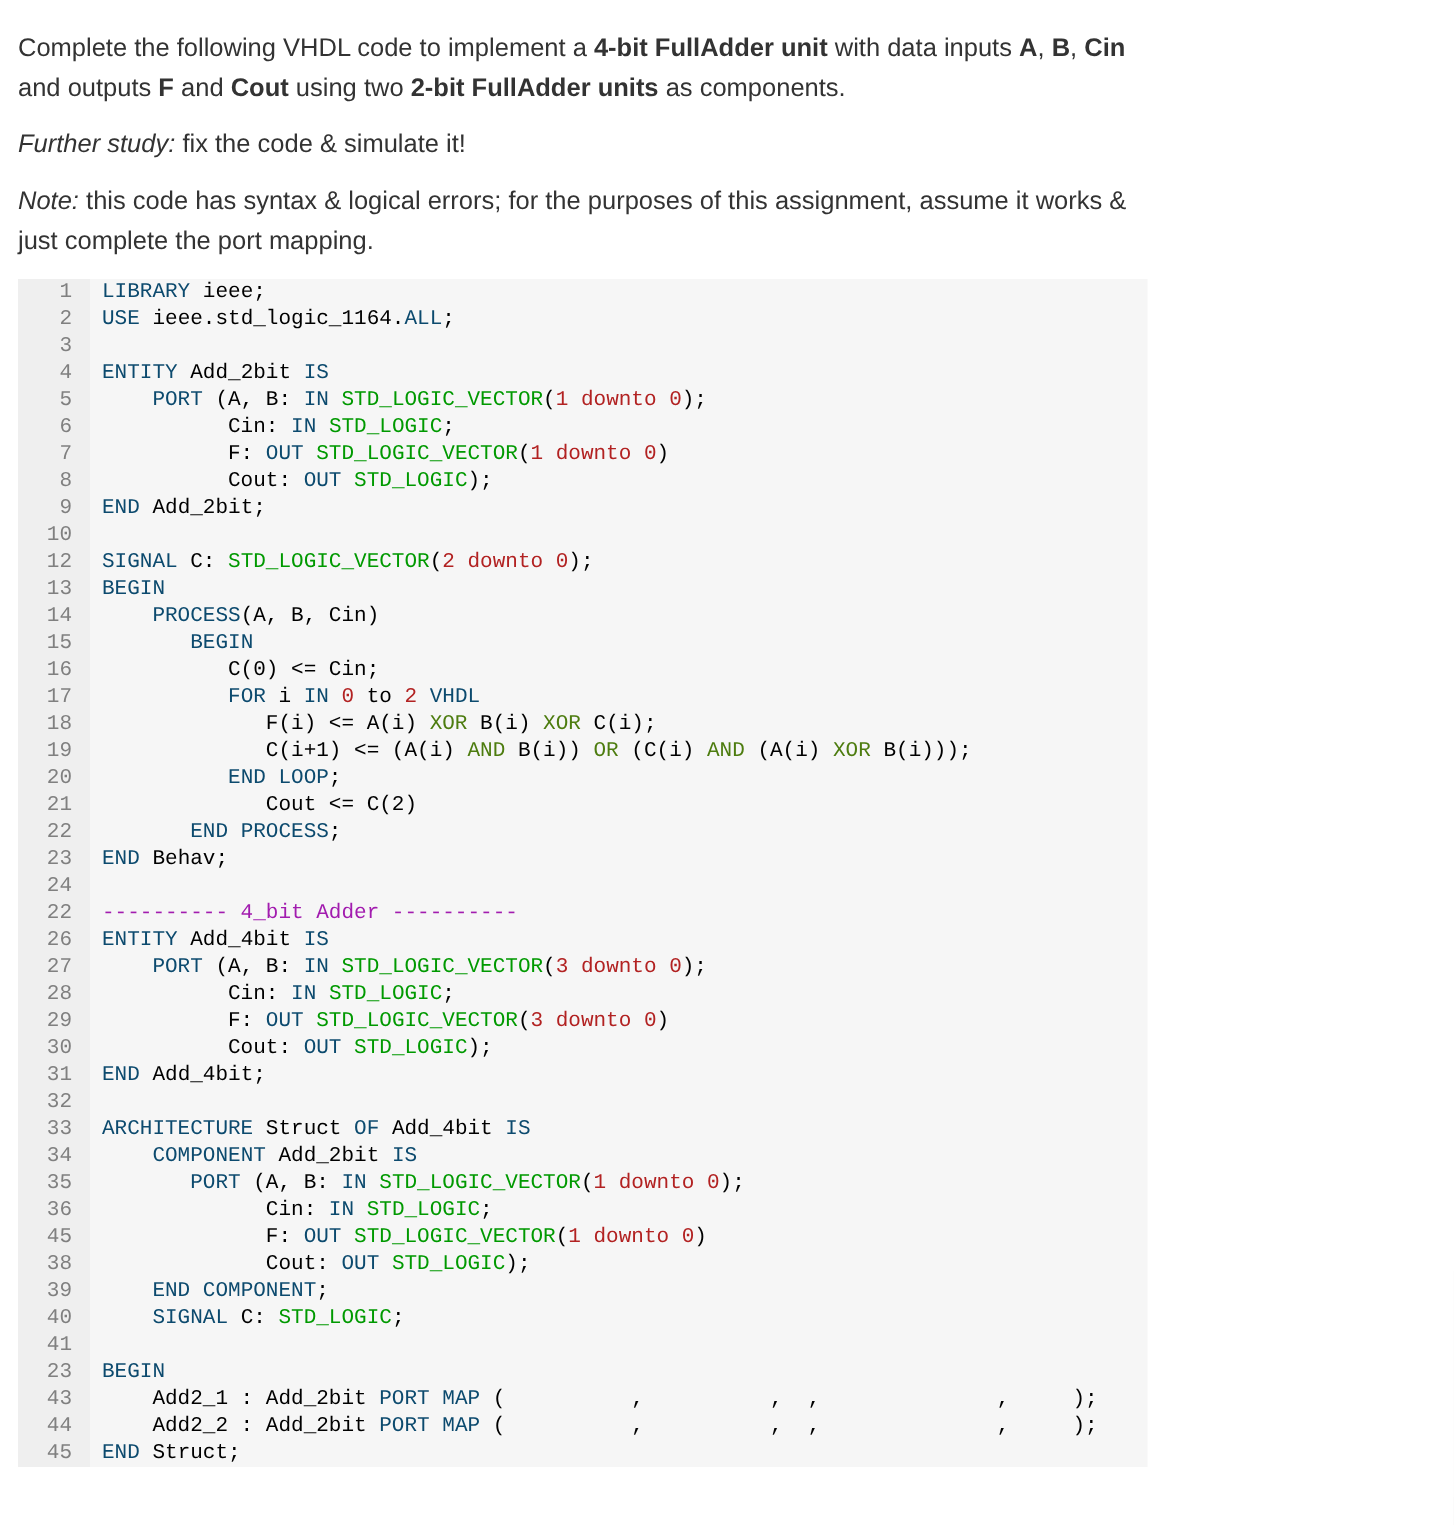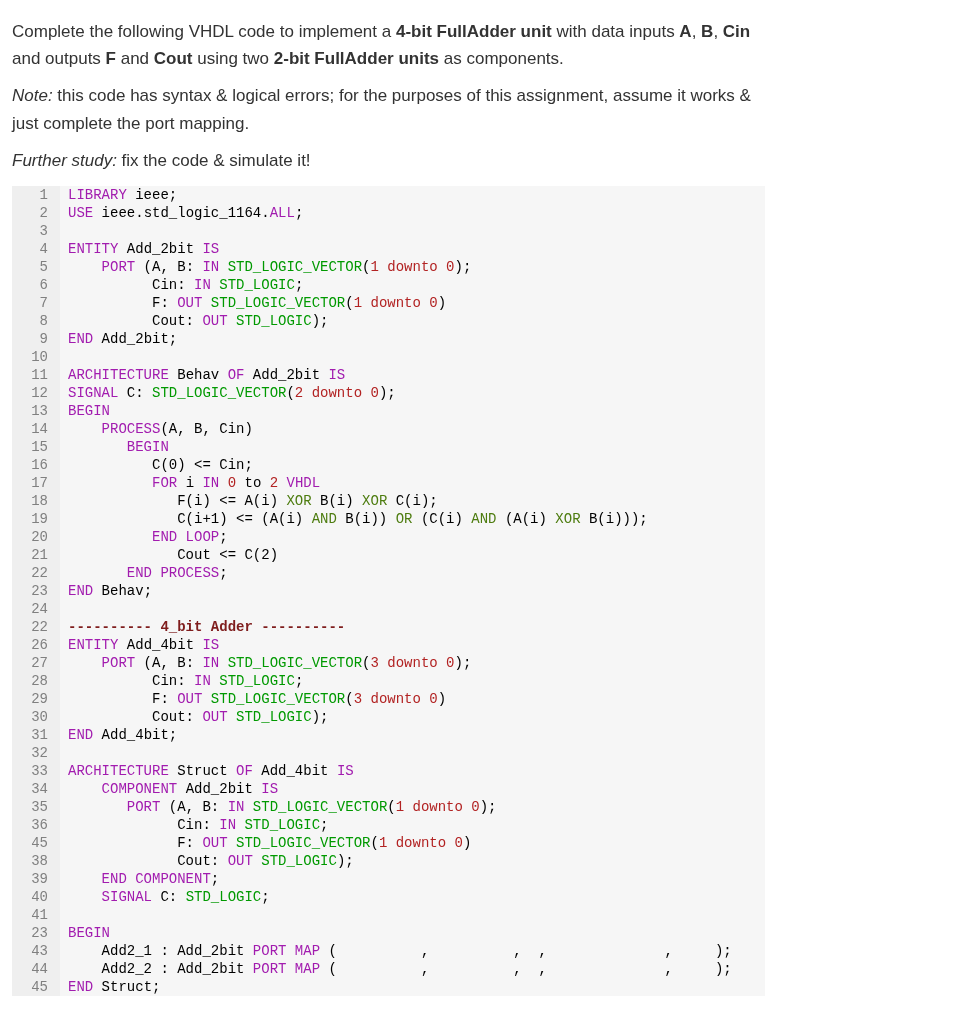--- a/index.html
+++ b/index.html
@@ -39,58 +39,57 @@
     padding-right: 12px;
     color: #808080;
     background: #efefef;
     user-select: none;
   }
   .code {
     padding-left: 8px;
     color: #000000;
   }
   
-  .kw     { color: #a21caf; }  
+  .kw     { color: #0c4a6e; }  
   .type   { color: #009900; }  
   .ident  { color: #000000; }
   .num    { color: #b22222; margin-top: 20px; }  
   .op     { color: #4d7c0f; }  
-  .cmt    { color: #7f1d1d; font-weight: bold; }
+  .cmt    { color: #a21caf; }
   .punct  { color: #000000; }
 </style>
 </head>
 <body>
 
 <div class="page">
 
   <div class="prompt">
     <p>
       <span>Complete the following VHDL code to implement a </span><strong>4-bit FullAdder unit</strong><span> with data inputs </span><strong>A</strong><span>, </span><strong>B</strong><span>, </span><strong>Cin</strong><span> and outputs </span><strong>F</strong><span> and </span><strong>Cout</strong><span> using two </span><strong>2-bit FullAdder units</strong><span> as components.</span>
     </p>
     <p>
-      <em>Note:</em><span> this code has syntax &amp; logical errors; for the purposes of this assignment, assume it works &amp; just complete the port mapping.</span>
+      <em>Further study:</em><span> fix the code &amp; simulate it!</span>
     </p>
     <p>
-      <em>Further study:</em><span> fix the code &amp; simulate it!</span>
+      <em>Note:</em><span> this code has syntax &amp; logical errors; for the purposes of this assignment, assume it works &amp; just complete the port mapping.</span>
     </p>
   </div>
 
   <div class="code-block" id="code-block">
 
   <div class="code-line"><span class="ln">1</span><span class="code"><span class="kw">LIBRARY</span><span class="ident"> ieee;</span></span></div>
       <div class="code-line"><span class="ln">2</span><span class="code"><span class="kw">USE</span><span class="ident"> ieee.std_logic_1164.</span><span class="kw">ALL</span><span class="punct">;</span></span></div>
       <div class="code-line"><span class="ln">3</span><span class="code"></span></div>
       <div class="code-line"><span class="ln">4</span><span class="code"><span class="kw">ENTITY</span><span class="ident"> Add_2bit </span><span class="kw">IS</span></span></div>
       <div class="code-line"><span class="ln">5</span><span class="code"><span class="ident">    </span><span class="kw">PORT</span><span class="ident"> (A, B: </span><span class="kw">IN</span><span class="ident"> </span><span class="type">STD_LOGIC_VECTOR</span><span class="punct">(</span><span class="num">1 downto 0</span><span class="punct">);</span></span></div>
       <div class="code-line"><span class="ln">6</span><span class="code"><span class="ident">          Cin: </span><span class="kw">IN</span><span class="ident"> </span><span class="type">STD_LOGIC</span><span class="punct">;</span></span></div>
       <div class="code-line"><span class="ln">7</span><span class="code"><span class="ident">          F: </span><span class="kw">OUT</span><span class="ident"> </span><span class="type">STD_LOGIC_VECTOR</span><span class="punct">(</span><span class="num">1 downto 0</span><span class="punct">)</span></span></div>
       <div class="code-line"><span class="ln">8</span><span class="code"><span class="ident">          Cout: </span><span class="kw">OUT</span><span class="ident"> </span><span class="type">STD_LOGIC</span><span class="punct">);</span></span></div>
       <div class="code-line"><span class="ln">9</span><span class="code"><span class="kw">END</span><span class="ident"> Add_2bit;</span></span></div>
       <div class="code-line"><span class="ln">10</span><span class="code"></span></div>
-      <div class="code-line"><span class="ln">11</span><span class="code"><span class="kw">ARCHITECTURE</span><span class="ident"> Behav </span><span class="kw">OF</span><span class="ident"> Add_2bit </span><span class="kw">IS</span></span></div>
       <div class="code-line"><span class="ln">12</span><span class="code"><span class="kw">SIGNAL</span><span class="ident"> C: </span><span class="type">STD_LOGIC_VECTOR</span><span class="punct">(</span><span class="num">2 downto 0</span><span class="punct">);</span></span></div>
       <div class="code-line"><span class="ln">13</span><span class="code"><span class="kw">BEGIN</span></span></div>
       <div class="code-line"><span class="ln">14</span><span class="code"><span class="ident">    </span><span class="kw">PROCESS</span><span class="ident">(A, B, Cin)</span></span></div>
       <div class="code-line"><span class="ln">15</span><span class="code"><span class="ident">       </span><span class="kw">BEGIN</span></span></div>
       <div class="code-line"><span class="ln">16</span><span class="code"><span class="ident">          C(0) &lt;= Cin;</span></span></div>
       <div class="code-line"><span class="ln">17</span><span class="code"><span class="ident">          </span><span class="kw">FOR</span><span class="ident"> i </span><span class="kw">IN</span><span class="ident"> </span><span class="num">0</span><span class="ident"> to </span><span class="num">2</span><span class="ident"> </span><span class="kw">VHDL</span></span></div>
       <div class="code-line"><span class="ln">18</span><span class="code"><span class="ident">             F(i) &lt;= A(i) </span><span class="op">XOR</span><span class="ident"> B(i) </span><span class="op">XOR</span><span class="ident"> C(i);</span></span></div>
       <div class="code-line"><span class="ln">19</span><span class="code"><span class="ident">             C(i+1) &lt;= (A(i) </span><span class="op">AND</span><span class="ident"> B(i)) </span><span class="op">OR</span><span class="ident"> (C(i) </span><span class="op">AND</span><span class="ident"> (A(i) </span><span class="op">XOR</span><span class="ident"> B(i)));</span></span></div>
       <div class="code-line"><span class="ln">20</span><span class="code"><span class="ident">          </span><span class="kw">END LOOP</span><span class="punct">;</span></span></div>
       <div class="code-line"><span class="ln">21</span><span class="code"><span class="ident">             Cout &lt;= C(2)</span></span></div>

